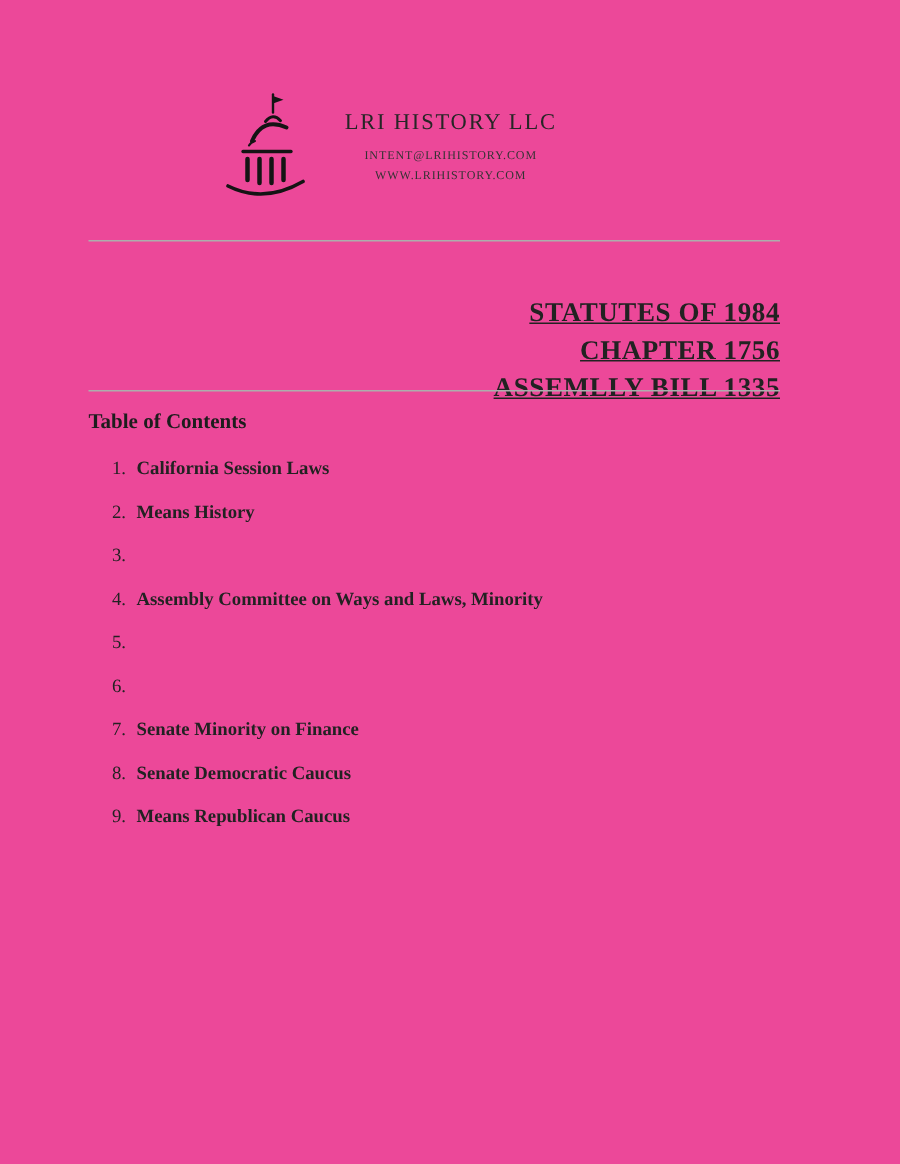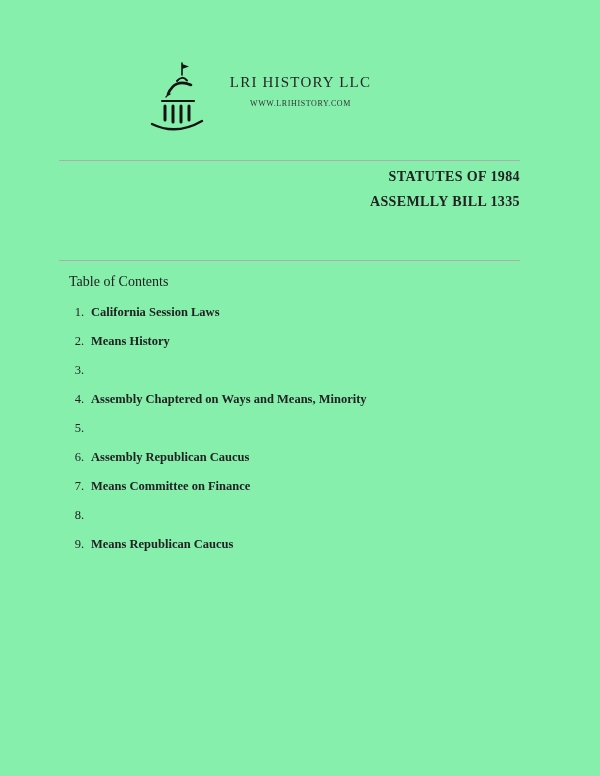--- a/index.html
+++ b/index.html
@@ -2,21 +2,21 @@
 <html><head>
 <meta charset="utf-8">
 <style>
   * { margin: 0; padding: 0; box-sizing: border-box; }
   html, body { background: #ffffff; }
   .page {
     position: relative;
     width: 600px;
     height: 776px;
     margin: 0 auto;
-    background: #86efac;
+    background: #ec4899;
     font-family: "Liberation Serif", serif;
     color: #1f1f1f;
     overflow: hidden;
   }
   
   .logo-wrap {
     position: absolute;
     top: 60px;
     left: 146px;
     width: 62px;
@@ -49,35 +49,36 @@
     left: 59px;
     width: 461px;
     height: 1px;
     background: #adadad;
   }
   .rule-1 { top: 160px; }
   .rule-2 { top: 260px; }
   
   .stat-block {
     position: absolute;
-    top: 164px;
+    top: 196px;
     right: 80px;
     text-align: right;
     font-weight: bold;
-    font-size: 14px;
+    font-size: 18px;
     line-height: 25px;
     letter-spacing: 0.4px;
     color: #222222;
+    text-decoration: underline;
   }
   
   .toc-title {
     position: absolute;
     top: 274px;
-    left: 69px;
-    font-weight: normal;
+    left: 59px;
+    font-weight: bold;
     font-size: 14px;
     color: #1d1d1d;
   }
   .toc-list {
     position: absolute;
     top: 305px;
     left: 68px;
     list-style: none;
   }
   .toc-item {
@@ -117,27 +118,29 @@
       <path d="M27 46 v16" stroke-width="3"></path>
       <path d="M35 46 v16" stroke-width="3"></path>
       <path d="M43 46 v14" stroke-width="3"></path>
 
       <path d="M6 64 q24 12 50 -3" stroke-width="2.4"></path>
     </svg>
   </div>
 
   <div class="header-text">
     <div class="company-name">LRI HISTORY LLC</div>
+    <div class="contact-line">INTENT@LRIHISTORY.COM</div>
     <div class="contact-line">WWW.LRIHISTORY.COM</div>
   </div>
 
   <div class="rule rule-1"></div>
 
   <div class="stat-block">
     <div>STATUTES OF 1984</div>
+    <div>CHAPTER  1756</div>
     <div>ASSEMLLY BILL 1335</div>
   </div>
 
   <div class="rule rule-2"></div>
 
   <div class="toc-title">Table of Contents</div>
 
   <ol class="toc-list">
     <li class="toc-item">
       <span class="toc-num">1.</span>
@@ -145,35 +148,35 @@
     </li>
     <li class="toc-item">
       <span class="toc-num">2.</span>
       <span class="toc-label">Means History</span>
     </li>
     <li class="toc-item">
       <span class="toc-num">3.</span>
     </li>
     <li class="toc-item">
       <span class="toc-num">4.</span>
-      <span class="toc-label">Assembly Chaptered on Ways and Means, Minority</span>
+      <span class="toc-label">Assembly Committee on Ways and Laws, Minority</span>
     </li>
     <li class="toc-item">
       <span class="toc-num">5.</span>
     </li>
     <li class="toc-item">
       <span class="toc-num">6.</span>
-      <span class="toc-label">Assembly Republican Caucus</span>
     </li>
     <li class="toc-item">
       <span class="toc-num">7.</span>
-      <span class="toc-label">Means Committee on Finance</span>
+      <span class="toc-label">Senate Minority on Finance</span>
     </li>
     <li class="toc-item">
       <span class="toc-num">8.</span>
+      <span class="toc-label">Senate Democratic Caucus</span>
     </li>
     <li class="toc-item">
       <span class="toc-num">9.</span>
       <span class="toc-label">Means Republican Caucus</span>
     </li>
   </ol>
 
 </div>
 
 </body></html>

